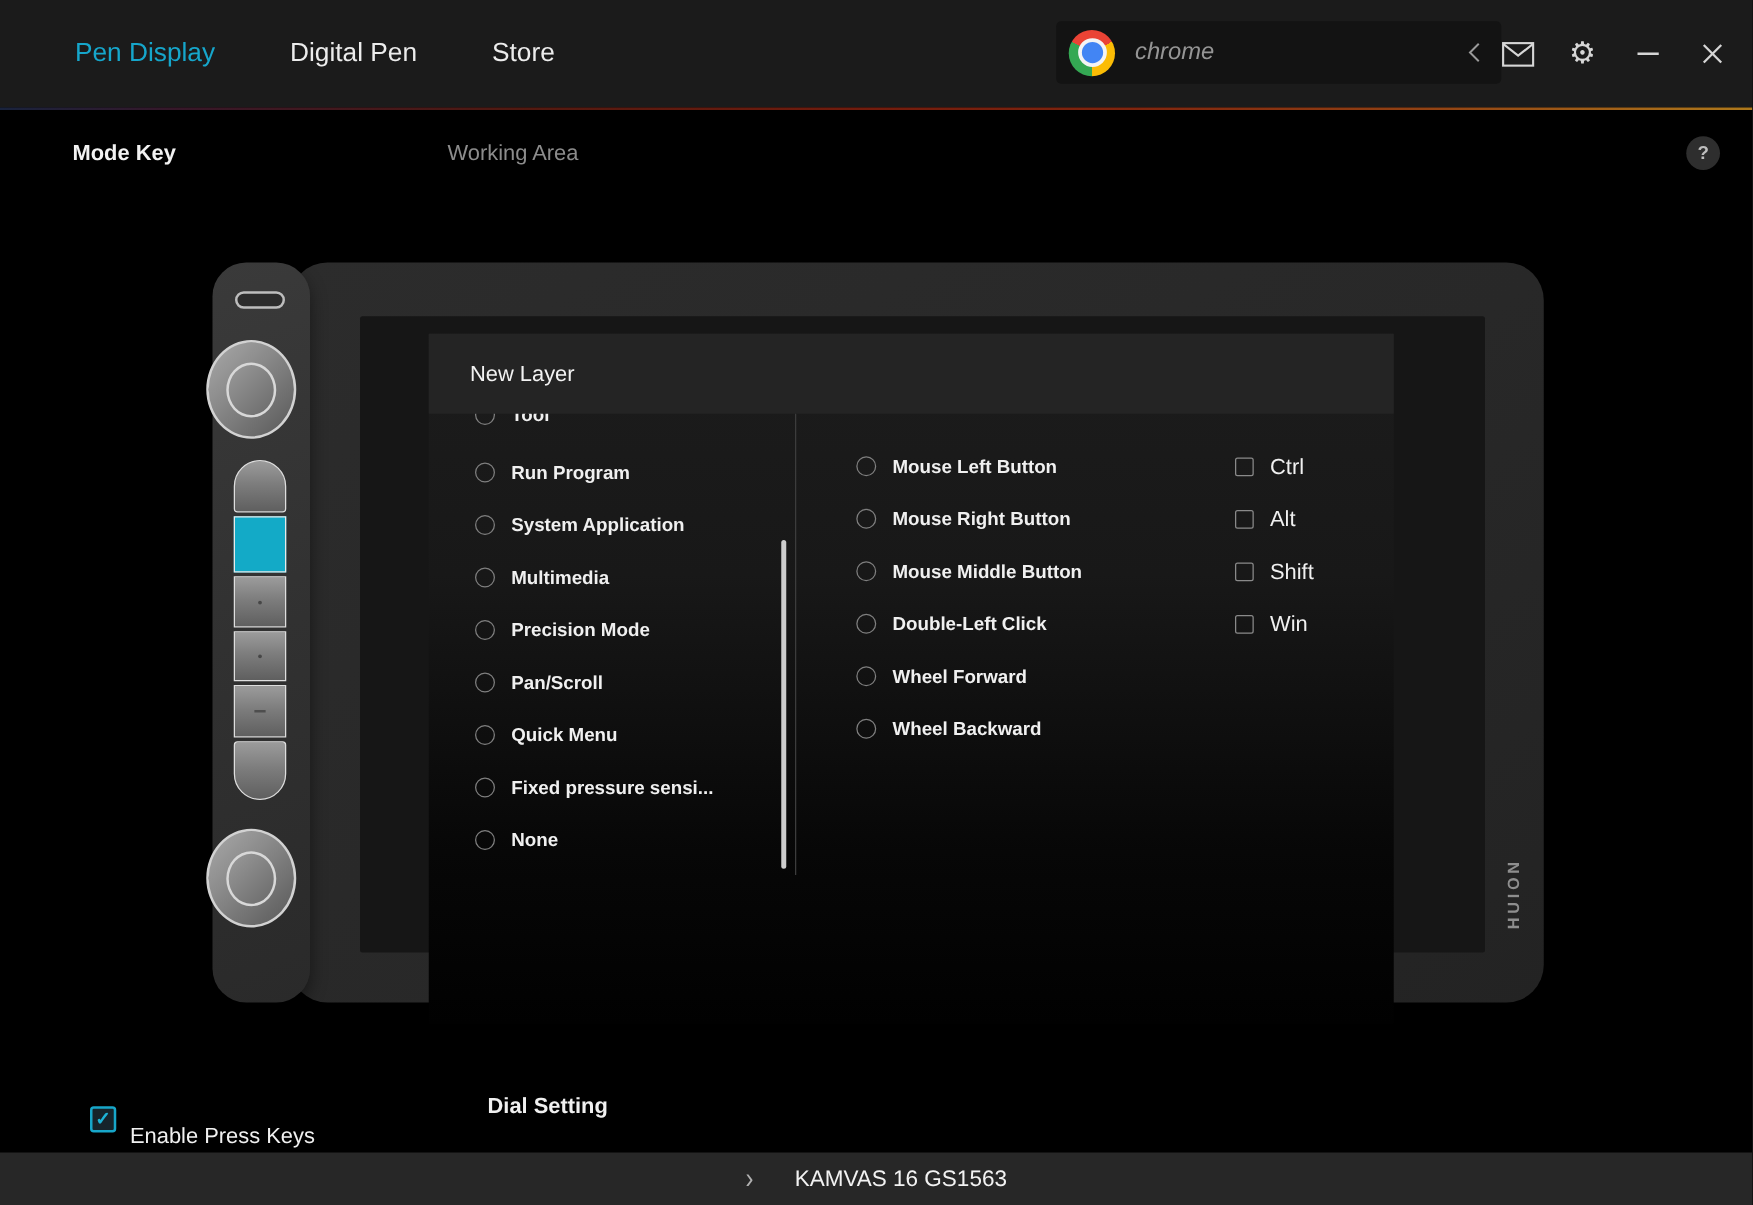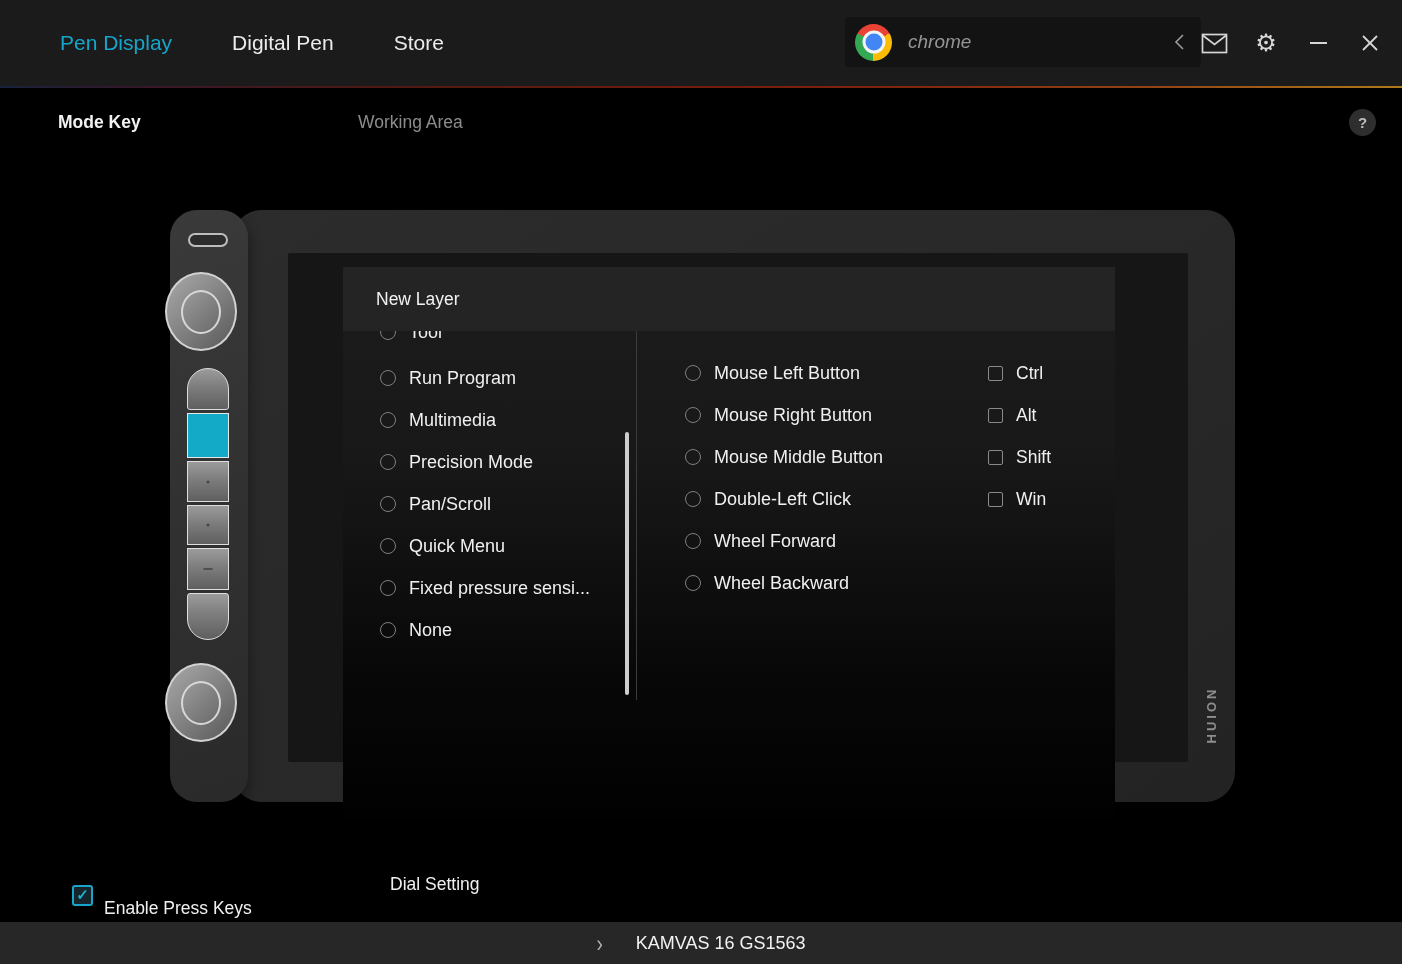--- a/index.html
+++ b/index.html
@@ -70,36 +70,36 @@
 
   
   .dialog { position:absolute; left:343px; top:267px; width:772px; height:552px;
     background:linear-gradient(180deg,#1c1c1c 0%,#181818 35%,#070707 75%,#010101 100%); }
   .dialog-header { height:64px; background:#242424; display:flex; align-items:center; padding-left:33px;
     font-size:17.5px; color:#f2f2f2; }
   .dialog-body { position:relative; height:369px; display:flex; }
   .col-left { width:294px; position:relative; border-right:1px solid #3c3c3c; }
   .col-right { flex:1; position:relative; padding-top:21px; }
   .opt-row { height:42px; display:flex; align-items:center; padding-left:37px; gap:13px;
-    font-size:18px; color:#f0f0f0; white-space:nowrap; cursor:default; }
+    font-size:15px; color:#f0f0f0; white-space:nowrap; cursor:default;font-weight:bold; }
   .col-right .opt-row { padding-left:48px; }
   .opt-row.clipped { height:26px; overflow:hidden; align-items:flex-start; }
   .clip-inner { display:flex; align-items:center; gap:13px; height:42px; margin-top:-20px; }
   .radio { width:16px; height:16px; border:1.5px solid #7f7f7f; border-radius:50%; flex:0 0 auto; }
   .list-scrollbar { position:absolute; right:7px; top:101px; width:4px; height:263px; background:#cdcdcd; border-radius:2px; }
   .mods { position:absolute; left:351px; top:21px; }
   .mod-row { height:42px; display:flex; align-items:center; gap:13px; font-size:17.5px; color:#f0f0f0; cursor:default; }
   .checkbox { width:15px; height:15px; border:1.5px solid #8a8a8a; border-radius:2px; flex:0 0 auto; }
 
   
   .bottom-controls { position:absolute; left:72px; top:871px; display:flex; align-items:center; }
   .enable-check { width:21px; height:21px; border:2px solid #17a6c9; border-radius:3px; background:#16242b;
     display:flex; align-items:center; justify-content:center; color:#1db3d6; font-size:15px; font-weight:bold; }
   .enable-label { margin-left:11px; font-size:17.5px; color:#f0f0f0;margin-top:27px; }
-  .dial-setting { position:absolute; left:390px; top:874px; font-size:17.5px; color:#f0f0f0; }
+  .dial-setting { position:absolute; left:390px; top:874px; font-size:17.5px; color:#f0f0f0;font-weight:bold; }
 
   
   .statusbar { position:absolute; left:0; bottom:0; width:100%; height:42px; background:#272727;
     display:flex; align-items:center; justify-content:center; gap:13px; }
   .statusbar-chevron { color:#b0b0b0; font-size:19px; line-height:1; transform:scaleY(1.25); }
   .statusbar-device { font-size:18px; color:#f2f2f2;margin-left:20px; }
 
   svg { display:block; }
 </style>
 </head>
@@ -181,20 +181,24 @@
             <span class="radio"></span>
             <span>Tool</span>
           </div>
         </div>
         <div class="opt-row">
           <span class="radio"></span>
           <span>Run Program</span>
         </div>
         <div class="opt-row">
           <span class="radio"></span>
+          <span>System Application</span>
+        </div>
+        <div class="opt-row">
+          <span class="radio"></span>
           <span>Multimedia</span>
         </div>
         <div class="opt-row">
           <span class="radio"></span>
           <span>Precision Mode</span>
         </div>
         <div class="opt-row">
           <span class="radio"></span>
           <span>Pan/Scroll</span>
         </div>

